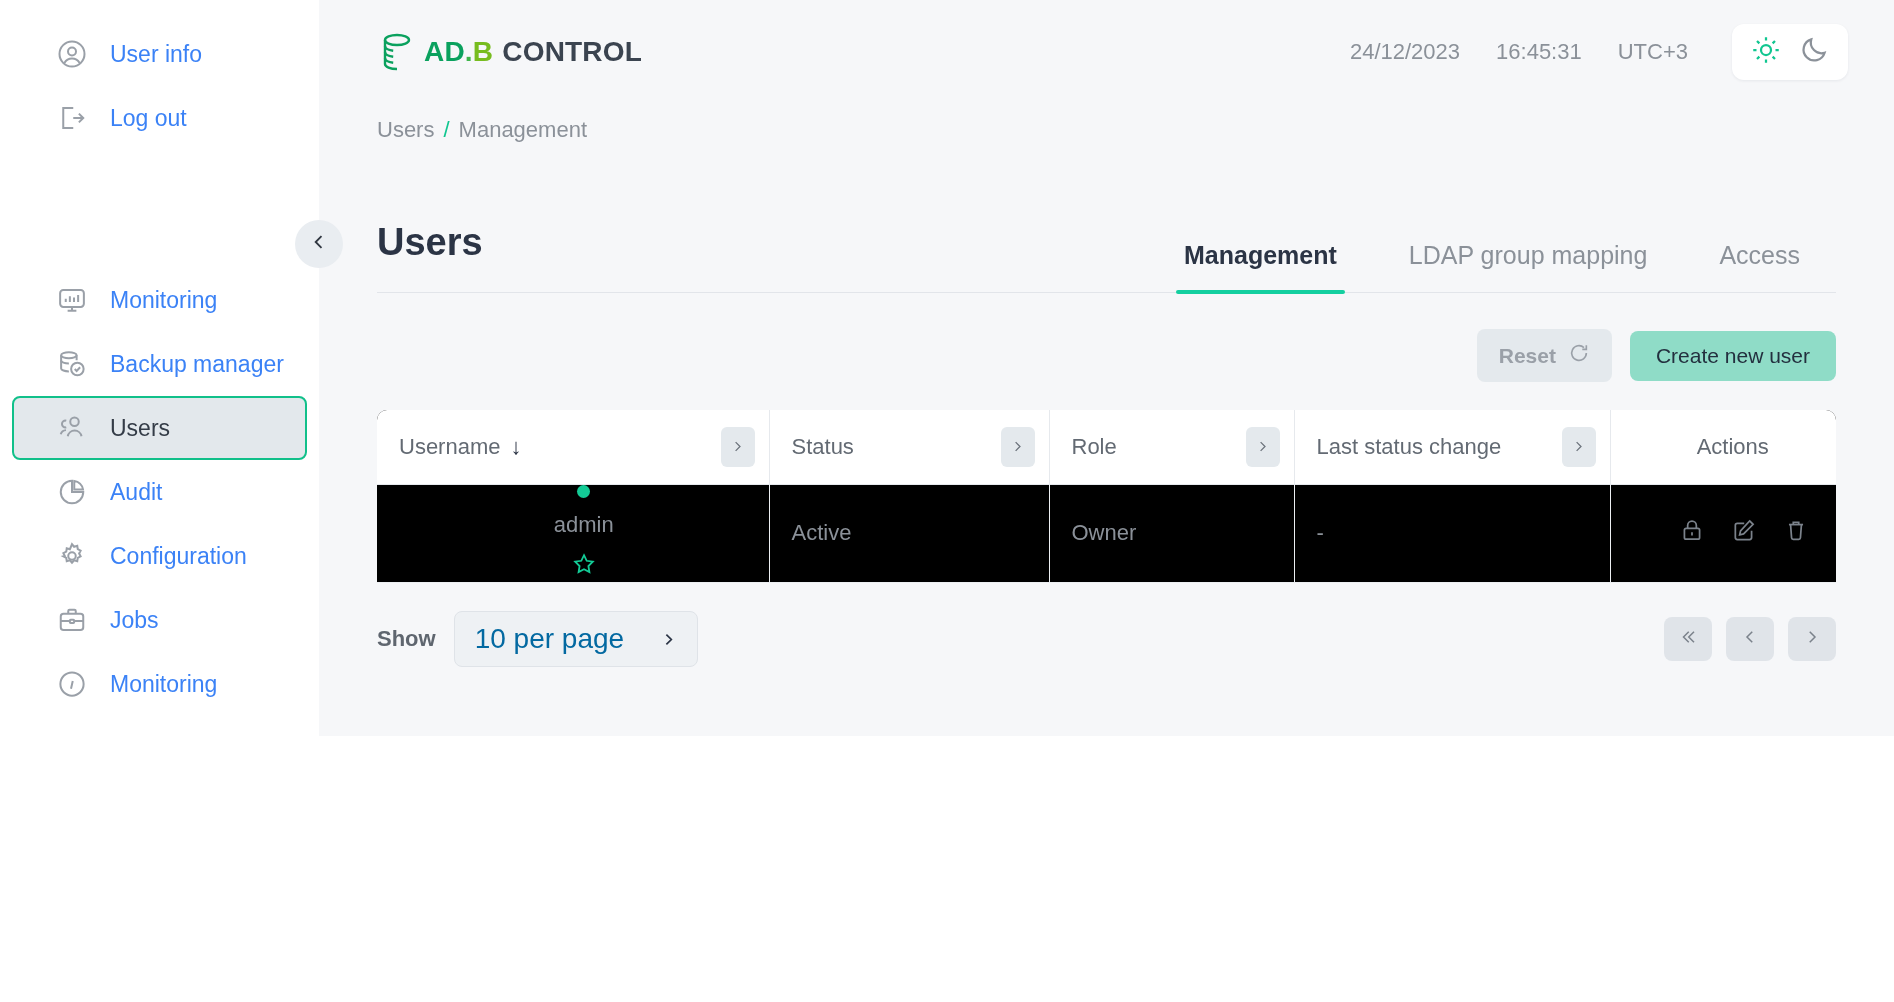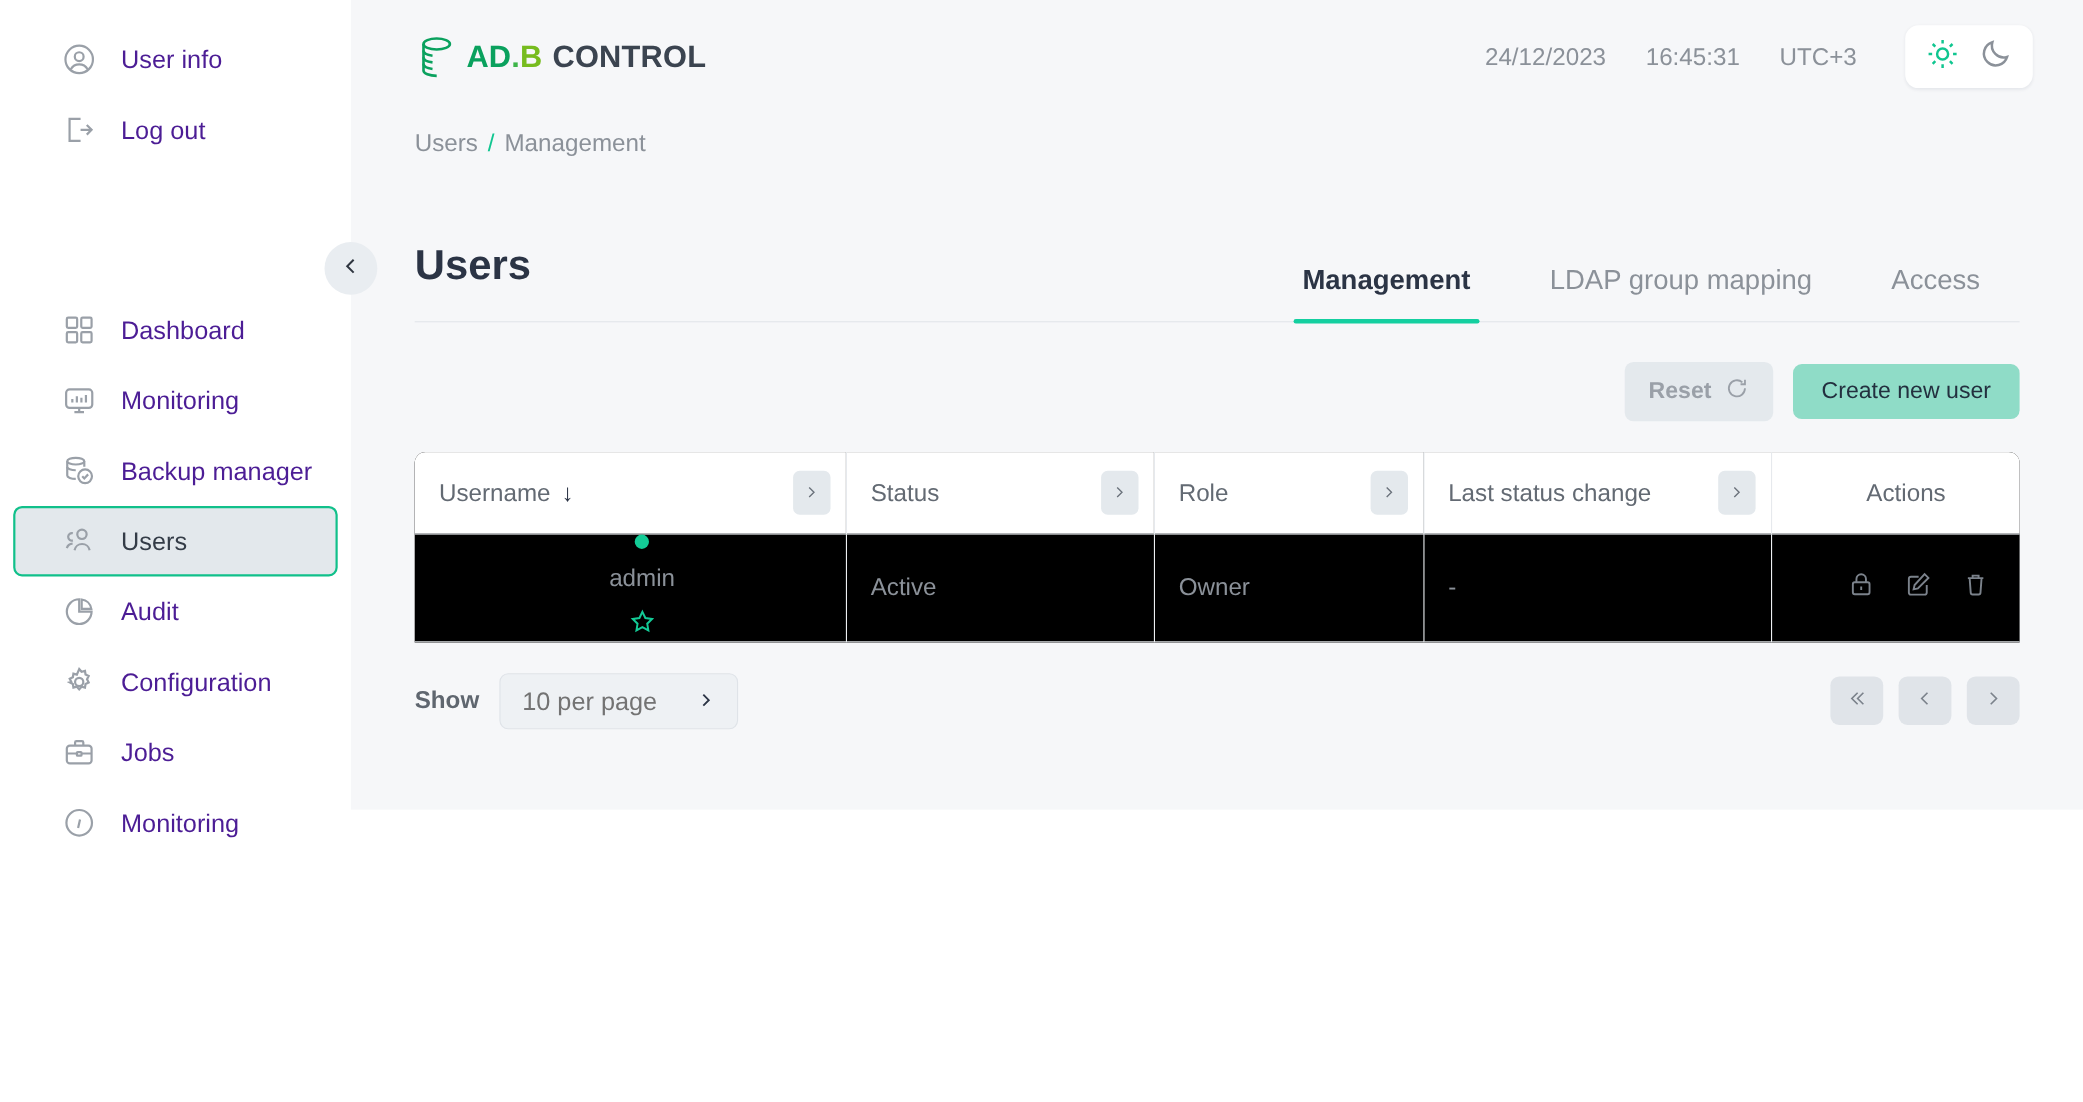--- a/index.html
+++ b/index.html
@@ -16,21 +16,21 @@
     width: 319px; height: 1002px; flex: 0 0 319px;
     background: #ffffff;
     position: relative;
     padding-top: 22px;
   }
   .nav-item {
     display: flex; align-items: center;
     height: 64px;
     padding-left: 42px;
     gap: 22px;
-    color: #4c1d95;
+    color: #3b82f6;
     font-size: 23px;
     cursor: pointer;
     border: 2px solid transparent;
     border-radius: 8px;
     margin: 0 12px 0 12px;
   }
   .nav-item .label { white-space: nowrap; }
   .nav-item.active {
     background: #e3e8ec;
     border: 2px solid #11c08a;
@@ -196,21 +196,21 @@
   
   .table-footer {
     margin: 28px 58px 0 58px;
     display: flex; align-items: center;
   }
   .show-label { font-size: 22px; color: #5f666f; font-weight: bold; margin-right: 18px; }
   .per-page {
     display: flex; align-items: center; gap: 36px;
     background: #eef1f4; border: 1px solid #dfe3e8;
     border-radius: 8px; padding: 11px 20px;
-    font-size: 23px; color: #737373; cursor: pointer;
+    font-size: 28px; color: #0369a1; cursor: pointer;
   }
   .per-page svg { width: 17px; height: 17px; stroke: #2b3445; stroke-width: 2.4; fill: none; }
   .pager { margin-left: auto; display: flex; gap: 14px; }
   .pg-btn {
     width: 48px; height: 44px; border-radius: 8px;
     background: #e0e4e9;
     display: flex; align-items: center; justify-content: center;
     cursor: pointer;
   }
   .pg-btn svg { width: 18px; height: 18px; stroke: #7b828b; stroke-width: 2; fill: none; }
@@ -239,31 +239,20 @@
             <path d="M13 4H5v16h8"></path>
             <path d="M13 12h8"></path>
             <path d="M17.5 8.5 21 12l-3.5 3.5"></path>
           </svg>
       </span>
       <span class="label">Log out</span>
     </div>
 
     <div class="nav-gap-big"></div>
 
-    <div class="nav-item">
-      <span class="nav-icon">
-        <svg viewBox="0 0 24 24">
-            <rect x="3" y="3" width="7.5" height="7.5" rx="1"></rect>
-            <rect x="13.5" y="3" width="7.5" height="7.5" rx="1"></rect>
-            <rect x="3" y="13.5" width="7.5" height="7.5" rx="1"></rect>
-            <rect x="13.5" y="13.5" width="7.5" height="7.5" rx="1"></rect>
-          </svg>
-      </span>
-      <span class="label">Dashboard</span>
-    </div>
 
     <div class="nav-item">
       <span class="nav-icon">
         <svg viewBox="0 0 24 24">
             <rect x="2.5" y="4" width="19" height="13.5" rx="2.5"></rect>
             <path d="M12 17.5v3M8.5 20.5h7"></path>
             <path d="M7 13.5v-2.5M10.3 13.5V9M13.6 13.5v-3.5M16.9 13.5V8"></path>
           </svg>
       </span>
       <span class="label">Monitoring</span>

